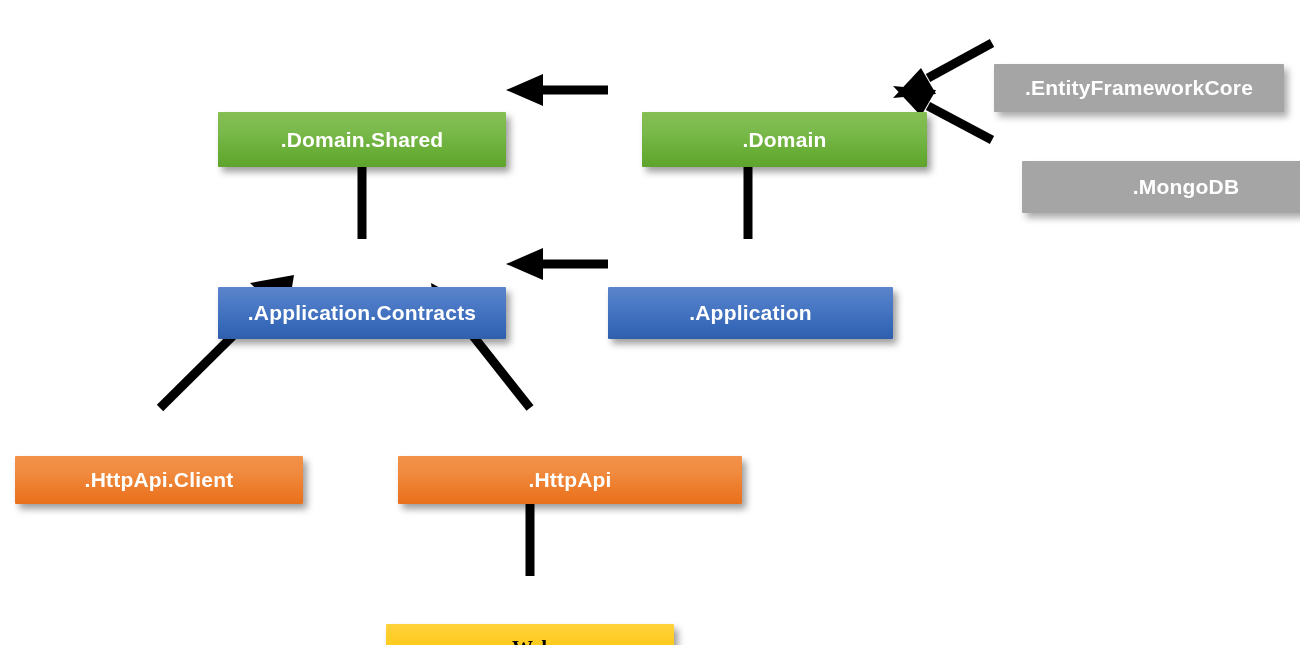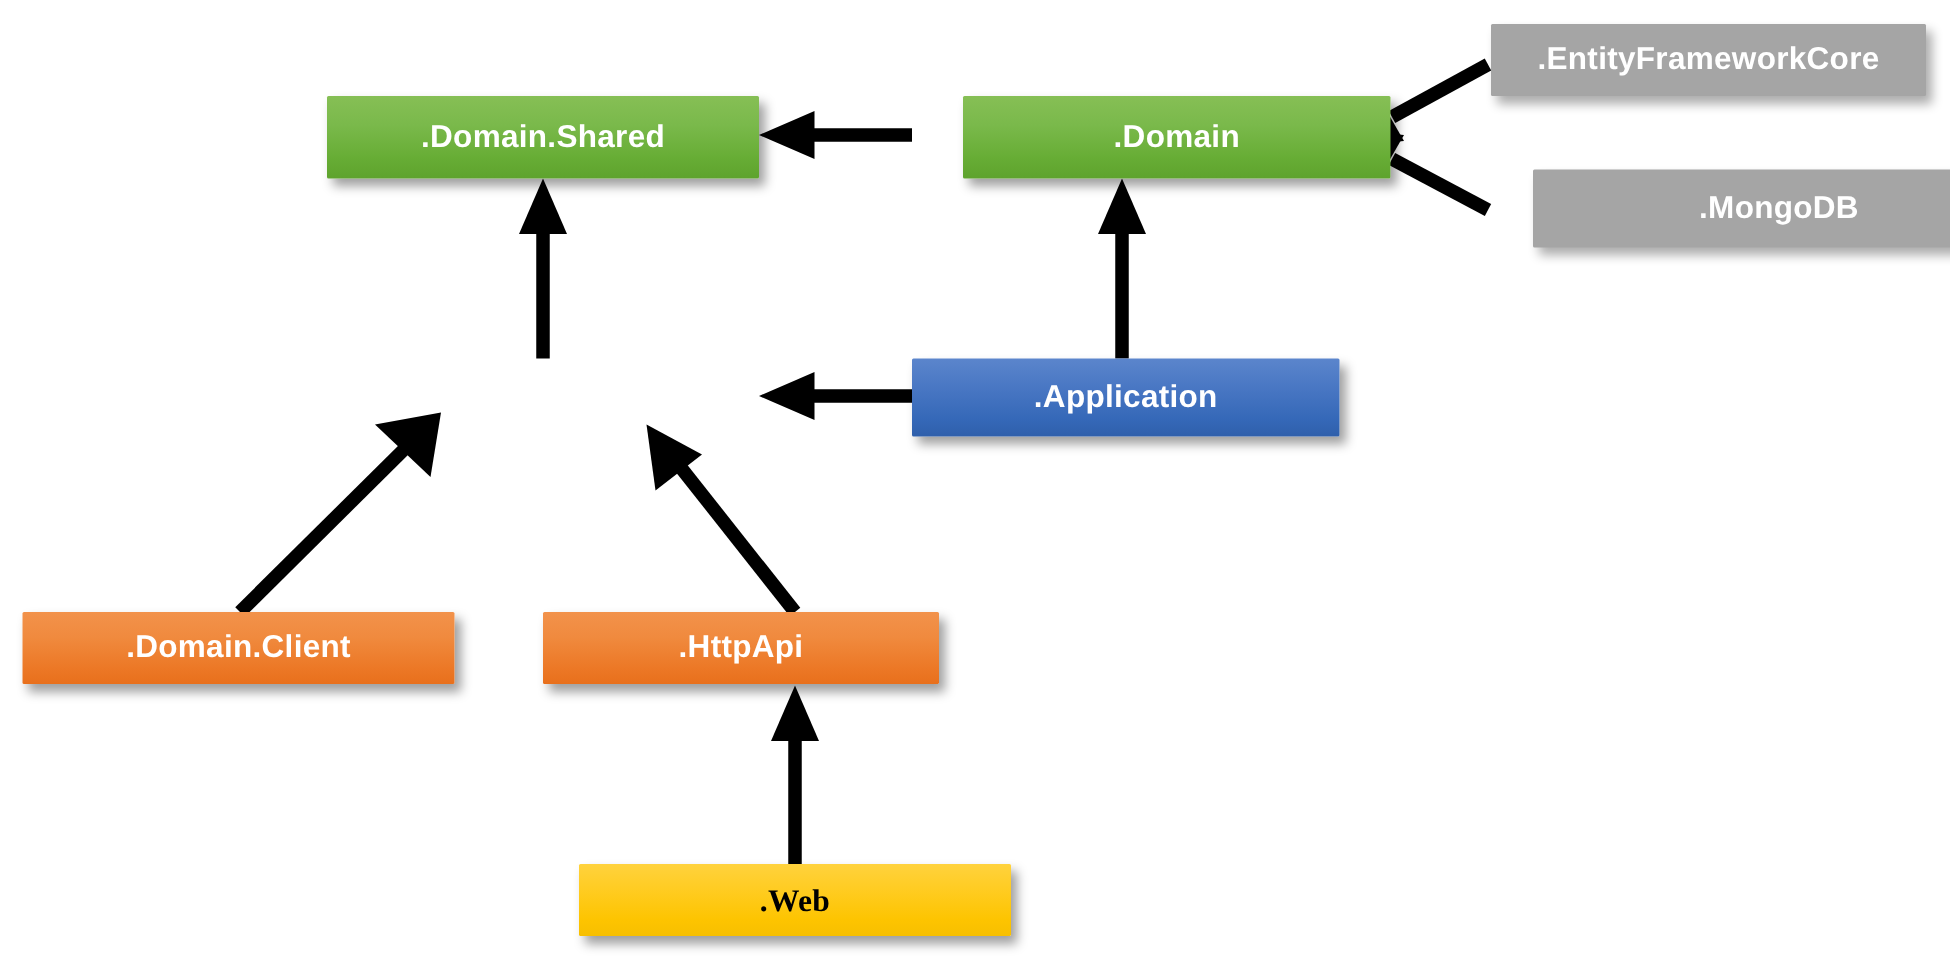--- a/index.html
+++ b/index.html
@@ -32,20 +32,21 @@
     align-items: center;
     justify-content: center;
     color: #ffffff;
     font-weight: bold;
     font-size: 21px;
     letter-spacing: 0.2px;
     text-align: center;
     border-radius: 1px;
     box-shadow: 4px 5px 7px rgba(0,0,0,0.38);
     z-index: 3;
+    margin-top: 48px;
   }
   .node-label {
     display: block;
     padding: 0 10px;
     white-space: nowrap;
   }
   .node.green {
     background: linear-gradient(to bottom, #86bf55 0%, #7ab94b 35%, #67ad35 75%, #5ea32d 100%);
     text-align: center;
   }
@@ -128,30 +129,33 @@
   </div>
 
   <div class="node gray" style="left:994px; top:16px; width:290px; height:48px;">
     <span class="node-label">.EntityFrameworkCore</span>
   </div>
 
   <div class="node gray" style="left:1022px; top:113px; width:290px; height:52px;padding-left:38px;">
     <span class="node-label">.MongoDB</span>
   </div>
 
+  <div class="node blue" style="left:218px; top:239px; width:288px; height:52px;">
+    <span class="node-label">.Application.Contracts</span>
+  </div>
 
   <div class="node blue" style="left:608px; top:239px; width:285px; height:52px;">
     <span class="node-label">.Application</span>
   </div>
 
   <div class="node orange" style="left:15px; top:408px; width:288px; height:48px;">
-    <span class="node-label">.Domain.Client</span>
+    <span class="node-label">.HttpApi.Client</span>
   </div>
 
-  <div class="node orange" style="left:362px; top:408px; width:264px; height:48px;">
+  <div class="node orange" style="left:398px; top:408px; width:344px; height:48px;">
     <span class="node-label">.HttpApi</span>
   </div>
 
   <div class="node yellow" style="left:386px; top:576px; width:288px; height:48px;">
     <span class="node-label">.Web</span>
   </div>
 
 </div>
 
 </body></html>

